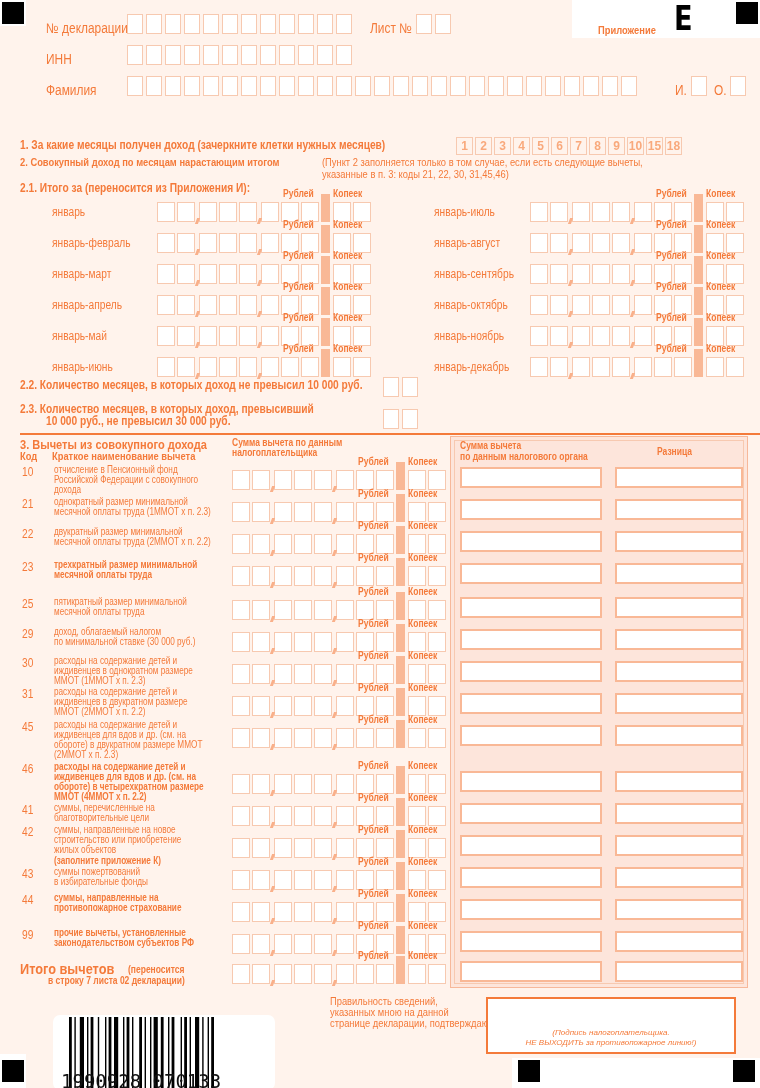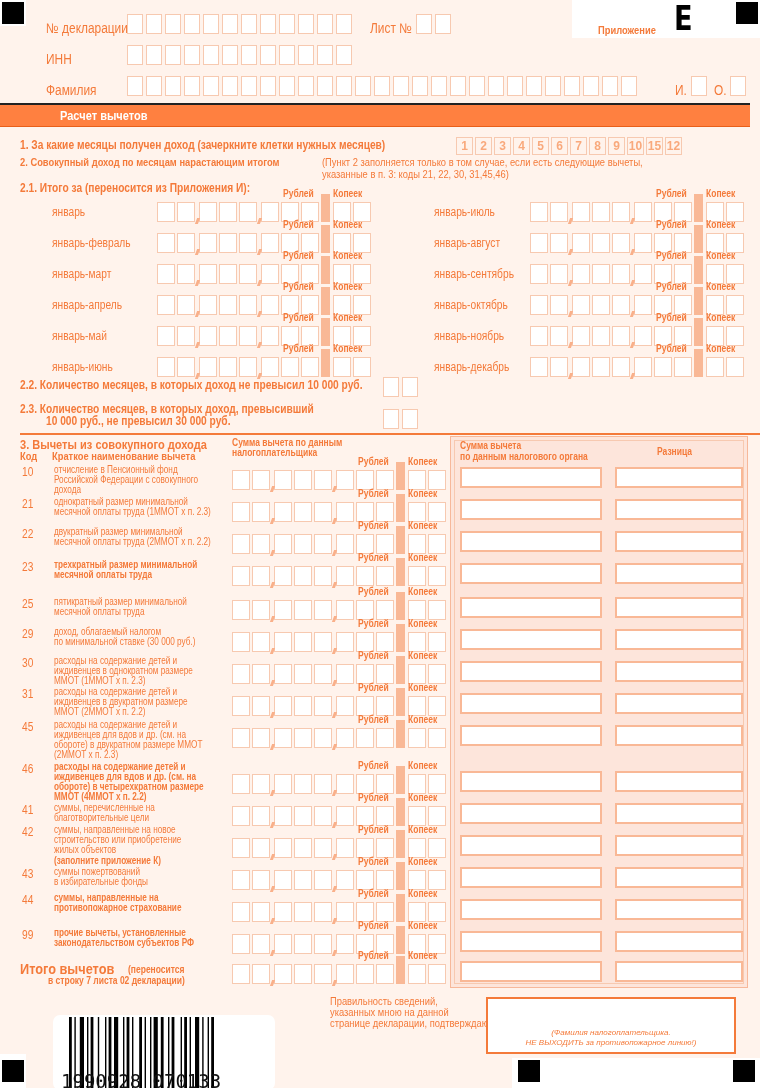--- a/index.html
+++ b/index.html
@@ -118,38 +118,35 @@
       <div class="c"></div>
       <div class="c"></div>
       <div class="c"></div>
       <div class="c"></div>
     </div>
   <div class="lbl" style="left:675px;top:82px;font-size:14px;">И.</div>
   <div class="cell" style="left:691px;top:76px;"></div>
   <div class="lbl" style="left:714px;top:82px;font-size:14px;">О.</div>
   <div class="cell" style="left:730px;top:76px;"></div>
 
-  <div class="band">
-    <div class="band-title">Расчет вычетов</div>
-  </div>
 
   <div class="lbl bold" style="left:20px;top:138px;font-size:12px;">1. За какие месяцы получен доход (зачеркните клетки нужных месяцев)</div>
   <div id="months">
       <div class="month-box" style="left: 456px; top: 137px;">1</div>
       <div class="month-box" style="left: 475px; top: 137px;">2</div>
       <div class="month-box" style="left: 494px; top: 137px;">3</div>
       <div class="month-box" style="left: 513px; top: 137px;">4</div>
       <div class="month-box" style="left: 532px; top: 137px;">5</div>
       <div class="month-box" style="left: 551px; top: 137px;">6</div>
       <div class="month-box" style="left: 570px; top: 137px;">7</div>
       <div class="month-box" style="left: 589px; top: 137px;">8</div>
       <div class="month-box" style="left: 608px; top: 137px;">9</div>
       <div class="month-box" style="left: 627px; top: 137px;">10</div>
       <div class="month-box" style="left: 646px; top: 137px;">15</div>
-      <div class="month-box" style="left: 665px; top: 137px;">12</div>
+      <div class="month-box" style="left: 665px; top: 137px;">18</div>
     </div>
 
   <div class="lbl bold" style="left:20px;top:156px;font-size:11px;">2. Совокупный доход по месяцам нарастающим итогом</div>
   <div class="lbl" style="left:322px;top:157px;font-size:11px;line-height:11px;">(Пункт 2 заполняется только в том случае, если есть следующие вычеты,</div>
   <div class="lbl" style="left:322px;top:169px;font-size:11px;line-height:11px;">указанные в п. 3: коды 21, 22, 30, 31,45,46)</div>
   <div class="lbl bold" style="left:20px;top:181px;font-size:12px;">2.1. Итого за (переносится из Приложения И):</div>
 
   <div id="periods">
       <div class="lbl" style="left: 52px; top: 205px; font-size: 12px;">январь</div>
       <div class="money" style="left: 157px; top: 194px;">
@@ -791,17 +788,17 @@
         <rect x="142.2" y="0" width="2.8" height="76" fill="#000"></rect>
       </svg>
     <div class="num">1990928 070133</div>
   </div>
 
   <div class="lbl" style="left:330px;top:996px;font-size:11px;line-height:11px;">Правильность сведений,</div>
   <div class="lbl" style="left:330px;top:1007px;font-size:11px;line-height:11px;">указанных мною на данной</div>
   <div class="lbl" style="left:330px;top:1018px;font-size:11px;line-height:11px;">странице декларации, подтверждаю</div>
   <div class="sig-box">
     <div class="sig-note">
-      <div>(Фамилия налогоплательщика.</div>
+      <div>(Подпись налогоплательщика.</div>
       <div>НЕ ВЫХОДИТЬ за противопожарное линию!)</div>
     </div>
   </div>
 </div>
 
 </body></html>

